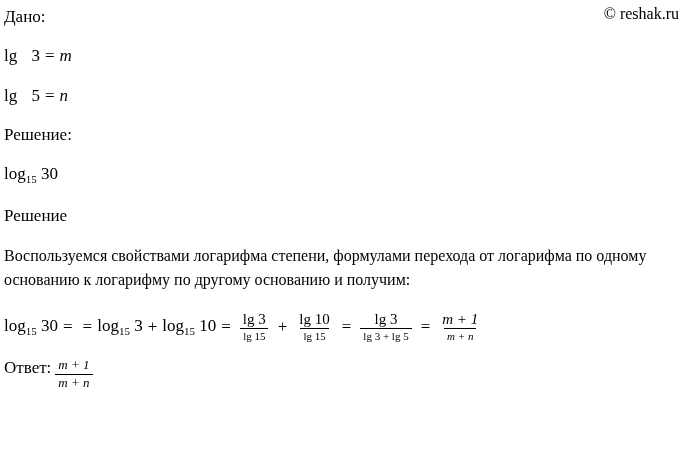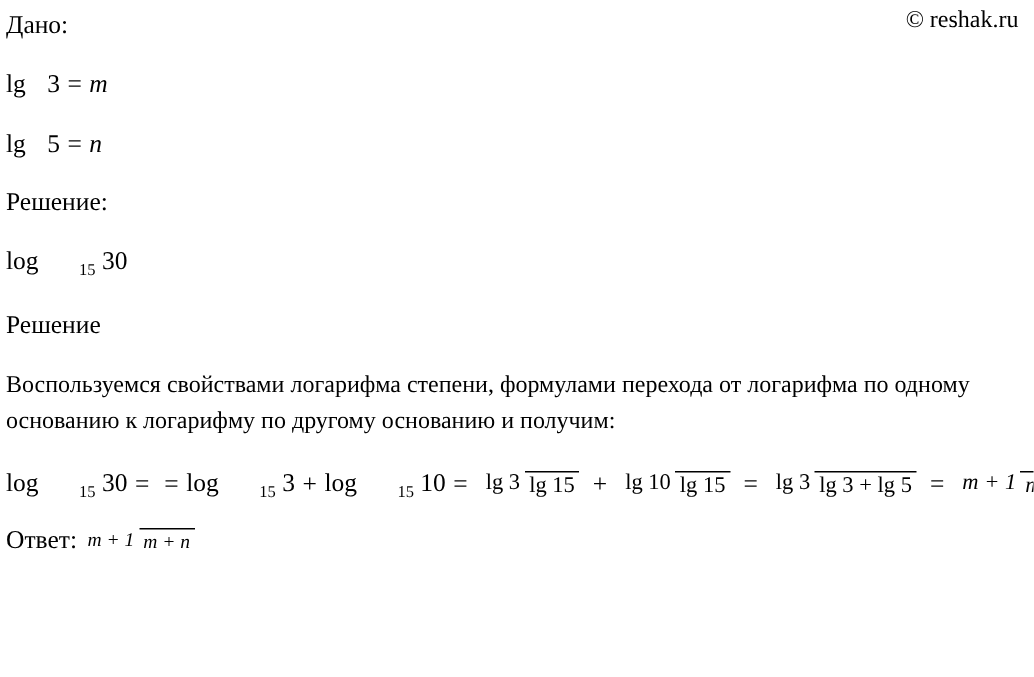--- a/index.html
+++ b/index.html
@@ -49,51 +49,50 @@
     font-size: 17px;
     margin: 0 0 16px 0;
     display: flex;
     align-items: center;
     flex-wrap: nowrap;
     white-space: nowrap;
   }
   .answer {
     font-size: 17px;
     display: flex;
-    align-items: center;
+    align-items: flex-start;
     margin-top: 4px;
   }
   .var {
     font-style: italic;
   }
   .op {
     padding: 0 5px;
   }
   .sub {
     font-size: 11px;
     vertical-align: sub;
     font-style: normal;
-    margin-left: 27px;
   }
   .frac {
     display: inline-flex;
-    flex-direction: row;
+    flex-direction: column;
     align-items: center;
     vertical-align: middle;
     margin: 0 4px;
     line-height: 1.1;
   }
   .frac .num {
     padding: 0 3px 1px 3px;
     font-size: 15px;
   }
   .frac .den {
     border-top: 1px solid #000;
     padding: 1px 3px 0 3px;
-    font-size: 15px;
+    font-size: 11px;
   }
   .frac.small .num, .frac.small .den {
     font-size: 13px;
   }
   .nowrapitem {
     white-space: nowrap;
   }
   .italic {
     font-style: italic;
   }

